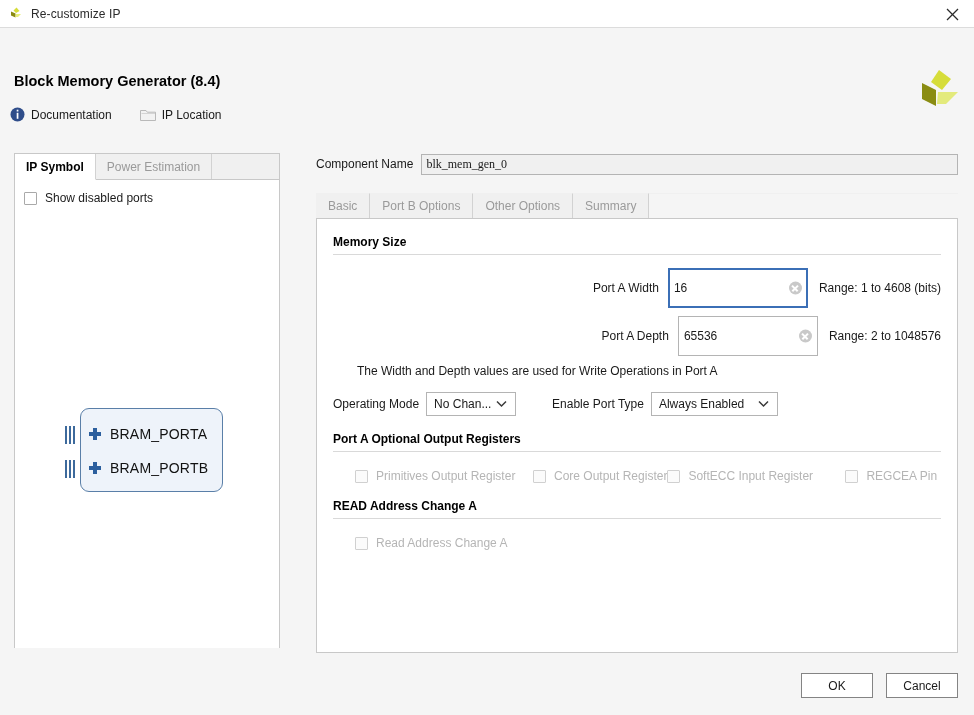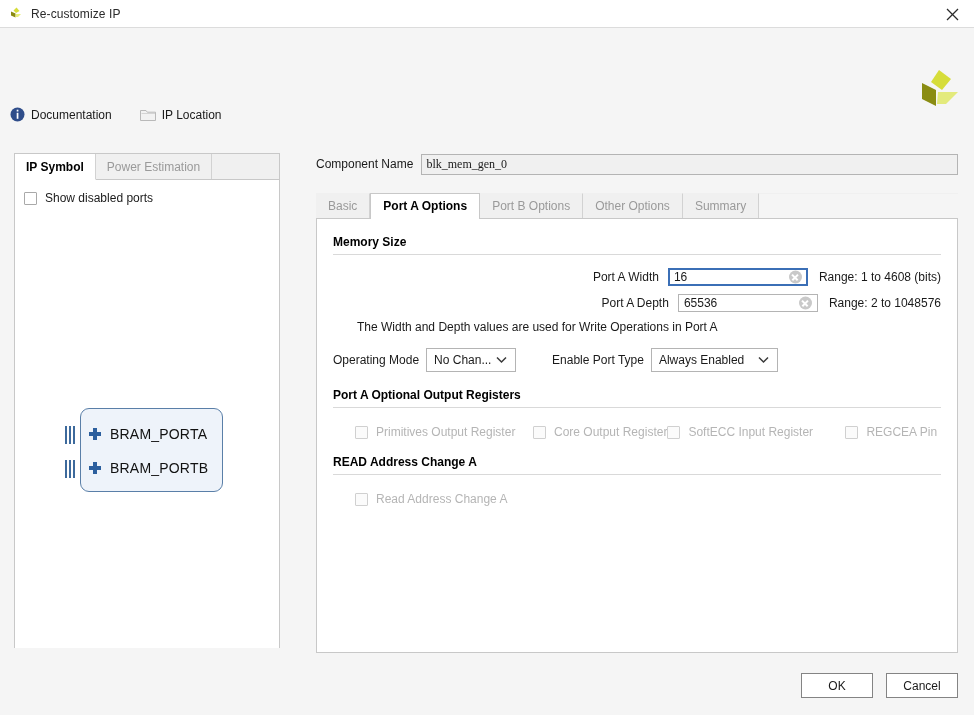--- a/index.html
+++ b/index.html
@@ -335,21 +335,21 @@
     width: 97px;
     text-align: right;
     padding-right: 9px;
     font-size: 12px;
     color: #1a1a1a;
     box-sizing: border-box;
   }
   .txtfield {
     position: relative;
     width: 140px;
-    height: 18px;
+    height: 40px;
     box-sizing: border-box;
   }
   .txtfield input {
     width: 100%;
     height: 100%;
     box-sizing: border-box;
     border: 1px solid #b4b4b4;
     background: #ffffff;
     font-family: "Liberation Sans", sans-serif;
     font-size: 12px;
@@ -488,20 +488,21 @@
   <span class="titlebar-title">Re-customize IP</span>
   <div class="titlebar-close">
     <svg width="13" height="13" viewBox="0 0 13 13">
       <line x1="1" y1="1" x2="12" y2="12" stroke="#2b2b2b" stroke-width="1.2"></line>
       <line x1="12" y1="1" x2="1" y2="12" stroke="#2b2b2b" stroke-width="1.2"></line>
     </svg>
   </div>
 </div>
 
 <div class="header">
+  <div class="header-title">Block Memory Generator (8.4)</div>
   <svg class="header-logo" viewBox="0 0 44 42">
     <polygon points="23,2 35,11 26,22 15,14" fill="#d6dd3a"></polygon>
     <polygon points="6,15 20,22 20,38 6,31" fill="#8a8c12"></polygon>
     <polygon points="22,24 42,24 30,36 21,36" fill="#e3ea7c"></polygon>
   </svg>
 </div>
 
 <div class="links-row">
   <div class="link-item">
     <svg width="15" height="15" viewBox="0 0 15 15">
@@ -563,23 +564,20 @@
 <div class="right-area">
 
   <div class="comp-name-row">
     <span class="comp-name-label">Component Name</span>
     <input class="comp-name-input" type="text" value="blk_mem_gen_0" style="">
   </div>
 
   <div class="tabbar">
     <div class="tab">
       <span>Basic</span>
-    </div>
-    <div class="tab active">
-      <span>Port A Options</span>
     </div>
     <div class="tab">
       <span>Port B Options</span>
     </div>
     <div class="tab">
       <span>Other Options</span>
     </div>
     <div class="tab">
       <span>Summary</span>
     </div>

